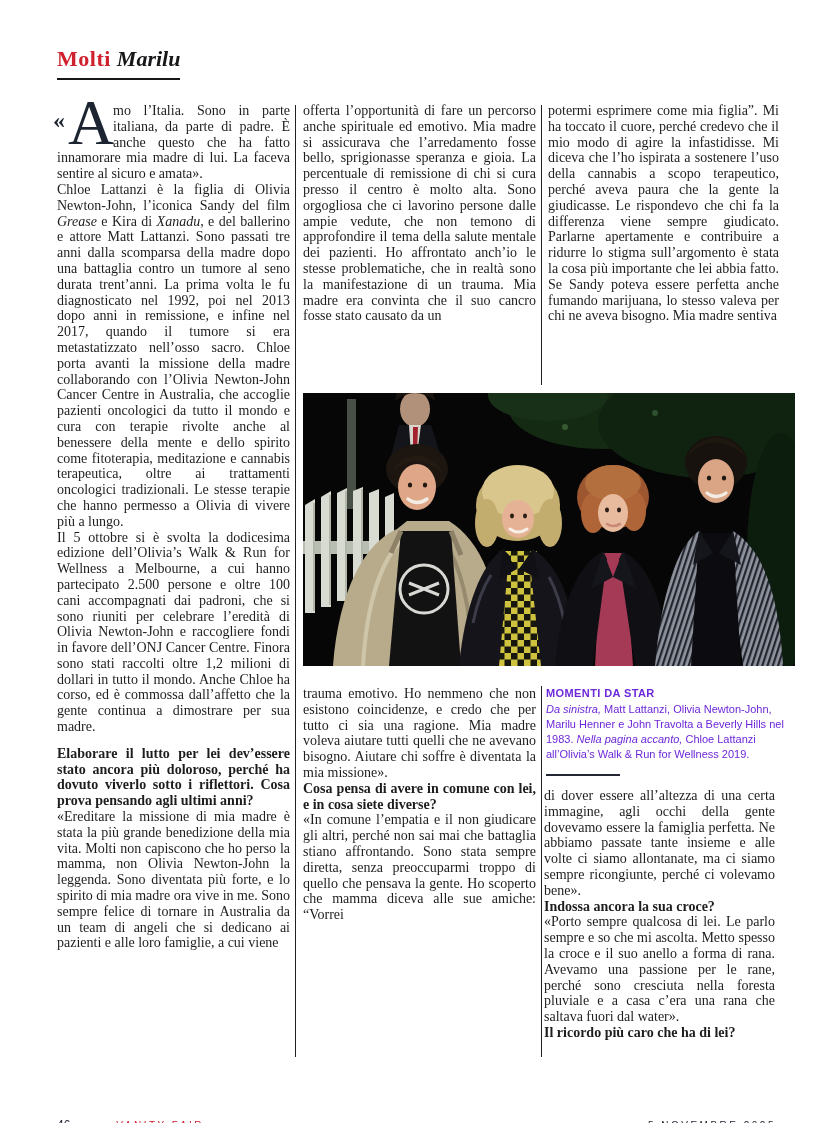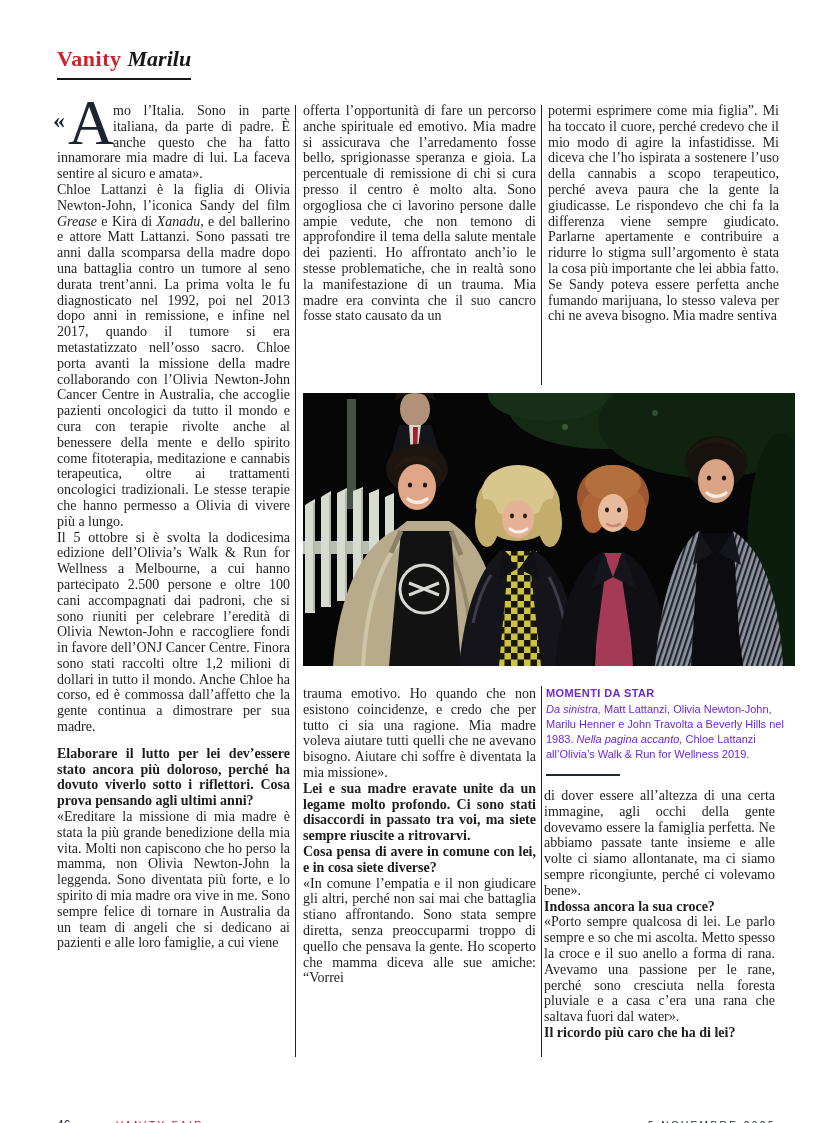--- a/index.html
+++ b/index.html
@@ -45,21 +45,21 @@
   .page-num{font-size:12px;}
   .footer-brand{font-size:10px;letter-spacing:2.5px;color:#d0212f;margin-left:46px;}
   .footer-date{font-size:10px;letter-spacing:2.5px;margin-left:auto;margin-top:48px;}
 </style>
 </head>
 <body>
 
 <div class="page">
 
   <div class="header">
-    <span class="brand">Vanity</span><span class="section">Marilu</span>
+    <span class="brand">Molti</span><span class="section">Marilu</span>
   </div>
 
   <div class="vrule" id="ruleL"></div>
   <div class="vrule" id="ruleR1"></div>
   <div class="vrule" id="ruleR2"></div>
 
   <div class="col" id="col1">
       <p class="lead"><span class="dropwrap">
           <span class="open-quote">«</span>
           <span class="dropcap">A</span>
@@ -69,22 +69,21 @@
       <p class="question gap"><span>Elaborare il lutto per lei dev’essere stato ancora più doloroso, perché ha dovuto viverlo sotto i riflettori. Cosa prova pensando agli ultimi anni?</span></p>
       <p class="para"><span>«Ereditare la missione di mia madre è stata la più grande benedizione della mia vita. Molti non capiscono che ho perso la mamma, non Olivia Newton-John la leggenda. Sono diventata più forte, e lo spirito di mia madre ora vive in me. Sono sempre felice di tornare in Australia da un team di angeli che si dedicano ai pazienti e alle loro famiglie, a cui viene</span></p>
     </div>
   <div class="col" id="col2top">
       <p class="para"><span>offerta l’opportunità di fare un percorso anche spirituale ed emotivo. Mia madre si assicurava che l’arredamento fosse bello, sprigionasse speranza e gioia. La percentuale di remissione di chi si cura presso il centro è molto alta. Sono orgogliosa che ci lavorino persone dalle ampie vedute, che non temono di approfondire il tema della salute mentale dei pazienti. Ho affrontato anch’io le stesse problematiche, che in realtà sono la manifestazione di un trauma. Mia madre era convinta che il suo cancro fosse stato causato da un</span></p>
     </div>
   <div class="col" id="col3top">
       <p class="para"><span>potermi esprimere come mia figlia”. Mi ha toccato il cuore, perché credevo che il mio modo di agire la infastidisse. Mi diceva che l’ho ispirata a sostenere l’uso della cannabis a scopo terapeutico, perché aveva paura che la gente la giudicasse. Le rispondevo che chi fa la differenza viene sempre giudicato. Parlarne apertamente e contribuire a ridurre lo stigma sull’argomento è stata la cosa più importante che lei abbia fatto. Se Sandy poteva essere perfetta anche fumando marijuana, lo stesso valeva per chi ne aveva bisogno. Mia madre sentiva</span></p>
     </div>
   <div class="col" id="col2bot">
-      <p class="para"><span>trauma emotivo. Ho quando che non esistono coincidenze, e credo che per tutto ci sia una ragione. Mia madre voleva aiutare tutti quelli che ne avevano bisogno. Aiutare chi soffre è diventata la mia missione».</span></p>
-      <p class="question"><span>Lei e sua madre eravate unite da un legame molto profondo. Ci sono stati disaccordi in passato tra voi, ma siete sempre riuscite a ritrovarvi.</span></p>
+      <p class="para"><span>trauma emotivo. Ho nemmeno che non esistono coincidenze, e credo che per tutto ci sia una ragione. Mia madre voleva aiutare tutti quelli che ne avevano bisogno. Aiutare chi soffre è diventata la mia missione».</span></p>
       <p class="question"><span>Cosa pensa di avere in comune con lei, e in cosa siete diverse?</span></p>
       <p class="para"><span>«In comune l’empatia e il non giudicare gli altri, perché non sai mai che battaglia stiano affrontando. Sono stata sempre diretta, senza preoccuparmi troppo di quello che pensava la gente. Ho scoperto che mamma diceva alle sue amiche: “Vorrei</span></p>
     </div>
   <div class="col" id="col3bot">
       <p class="para"><span>di dover essere all’altezza di una certa immagine, agli occhi della gente dovevamo essere la famiglia perfetta. Ne abbiamo passate tante insieme e alle volte ci siamo allontanate, ma ci siamo sempre ricongiunte, perché ci volevamo bene».</span></p>
       <p class="question"><span>Indossa ancora la sua croce?</span></p>
       <p class="para"><span>«Porto sempre qualcosa di lei. Le parlo sempre e so che mi ascolta. Metto spesso la croce e il suo anello a forma di rana. Avevamo una passione per le rane, perché sono cresciuta nella foresta pluviale e a casa c’era una rana che saltava fuori dal water».</span></p>
       <p class="question"><span>Il ricordo più caro che ha di lei?</span></p>
     </div>
 

